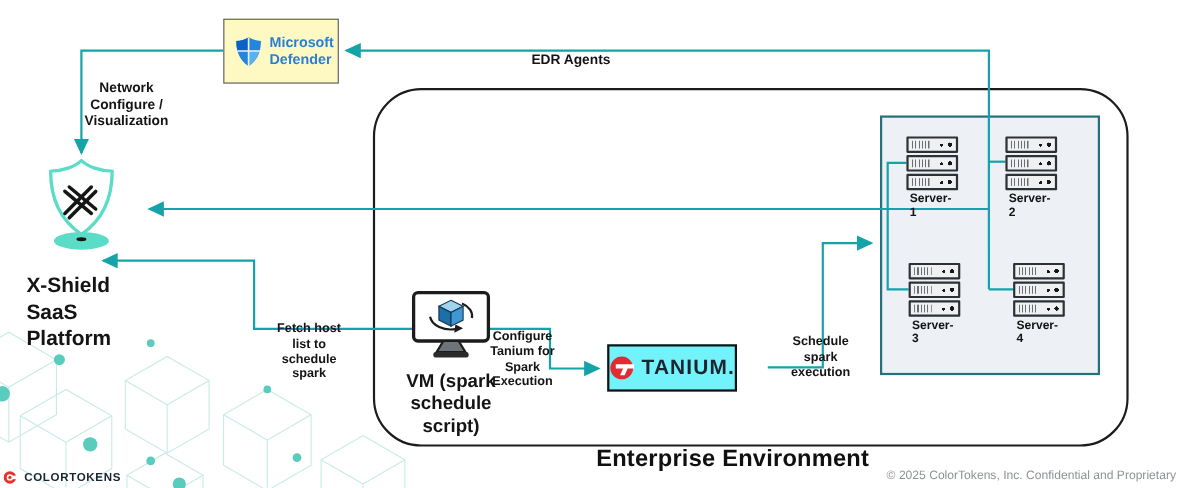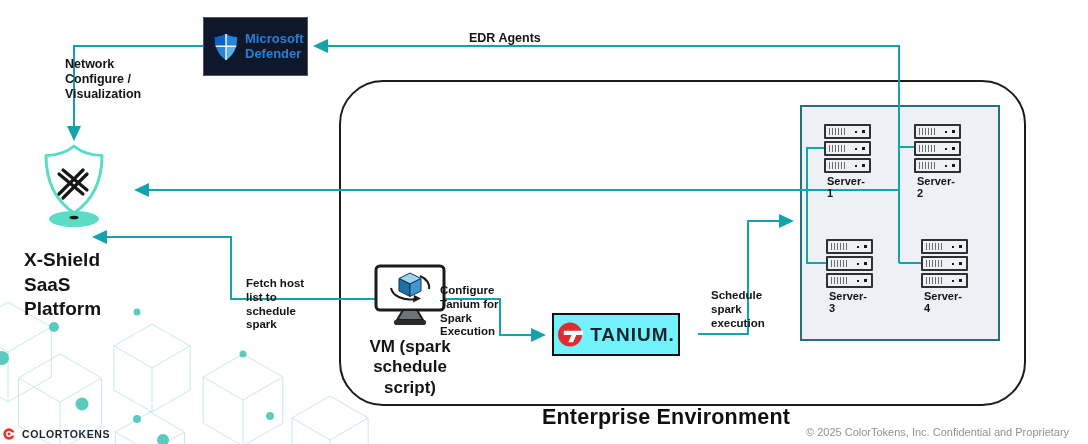--- a/index.html
+++ b/index.html
@@ -29,41 +29,41 @@
     background-position:3px 2px,28px 3.5px,35px 3px;
     background-repeat:no-repeat;}
   .srv-label{position:absolute;font-size:11px;font-weight:700;line-height:1.1;color:#141414;
     white-space:pre-line;z-index:6;}
 
   
   #wires-svg{position:absolute;left:0;top:0;z-index:3;}
 
   
   .lbl{position:absolute;font-size:11.5px;font-weight:700;line-height:1.2;color:#141414;
-    text-align:left;white-space:pre-line;z-index:6;}
+    text-align:center;white-space:pre-line;z-index:6;margin-top:16px;}
   .lbl.big{font-size:12.5px;}
 
   
-  #defender-box{position:absolute;left:203px;top:17px;width:105px;height:59px;background:#0f172a;
+  #defender-box{position:absolute;left:203px;top:17px;width:105px;height:59px;background:#fef9c3;
     border:1.5px solid #53575c;display:flex;align-items:center;padding-left:9px;box-sizing:border-box;
     gap:6px;z-index:5;}
   #defender-label{font-size:13px;font-weight:600;line-height:1.08;color:#2a7fd4;white-space:pre-line;}
 
   
   #xshield-icon{position:absolute;left:38px;top:142px;z-index:5;}
   #xshield-label{position:absolute;left:24px;top:248px;width:100px;text-align:left;
     font-size:19px;font-weight:700;line-height:1.3;color:#141414;white-space:pre-line;z-index:6;}
 
   
   #vm-icon{position:absolute;left:374px;top:264px;z-index:5;}
   #vm-label{position:absolute;left:350px;top:337px;width:120px;text-align:center;
     font-size:17px;font-weight:700;line-height:1.2;color:#141414;white-space:pre-line;z-index:6;}
 
   
-  #tanium-box{position:absolute;left:552px;top:313px;width:128px;height:43px;background:#72f3fb;
+  #tanium-box{position:absolute;left:552px;top:313px;width:118px;height:43px;background:#72f3fb;
     border:2px solid #111;box-sizing:border-box;display:flex;align-items:center;justify-content:center;
     gap:6px;z-index:5;}
   #tanium-brand{font-size:19px;font-weight:800;letter-spacing:1px;color:#1b2530;}
 
   
   #ct-logo{position:absolute;left:3px;top:428px;display:flex;align-items:center;gap:7px;z-index:6;}
   #ct-logo-text{font-size:10.5px;font-weight:800;letter-spacing:.6px;color:#182530;}
   #copyright{position:absolute;left:806px;top:426px;width:280px;text-align:left;
     font-size:11px;color:#8f9296;z-index:6;}
 </style>

